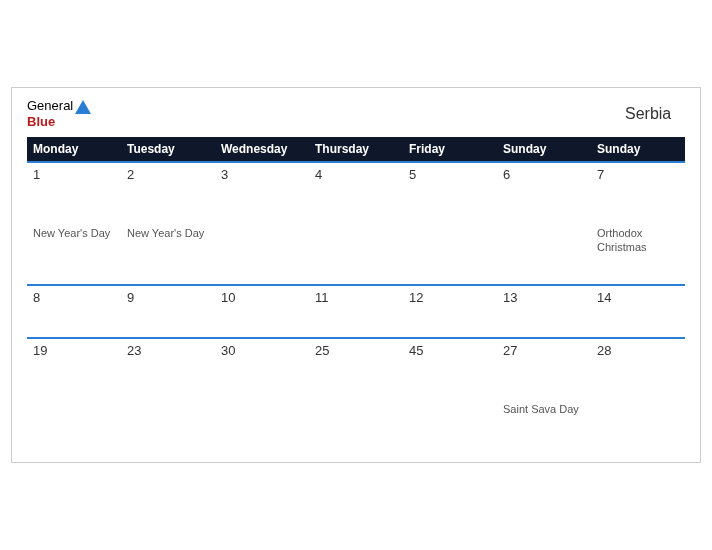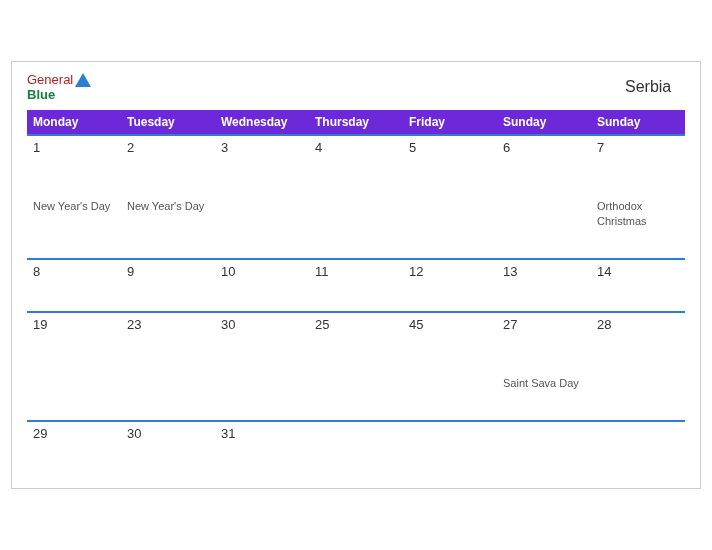--- a/index.html
+++ b/index.html
@@ -25,25 +25,25 @@
       margin-bottom: 8px;
     }
     .logo {
       display: flex;
       align-items: center;
       font-size: 13px;
       color: #333;
     }
     .logo-general {
       font-size: 13px;
+      color: #000000;
+      font-weight: normal;
+    }
+    .logo-blue {
       color: #b91c1c;
-      font-weight: normal;
-    }
-    .logo-blue {
-      color: #15803d;
       font-weight: bold;
       font-size: 13px;
     }
     .logo-triangle {
       width: 0;
       height: 0;
       border-left: 8px solid transparent;
       border-right: 8px solid transparent;
       border-bottom: 14px solid #2a7fd4;
       display: inline-block;
@@ -61,21 +61,21 @@
       font-size: 16px;
       color: #333;
       min-width: 60px;
       text-align: left;
     }
     .calendar-table {
       width: 100%;
       border-collapse: collapse;
     }
     .calendar-table thead tr th {
-      background: #6d28d9;
+      background: #0f172a;
       color: #fff;
       font-size: 12px;
       font-weight: bold;
       padding: 5px 6px;
       text-align: left;
       border: none;
     }
     .calendar-table tbody tr {
       border-top: 2px solid #2a7fd4;
     }
@@ -195,30 +195,15 @@
             <span class="day-number">45</span>
           </td>
           <td>
             <span class="day-number">27</span>
             <span class="holiday-name">Saint Sava Day</span>
           </td>
           <td>
             <span class="day-number">28</span>
           </td>
         </tr>
-        <tr>
-          <td>
-            <span class="day-number">29</span>
-          </td>
-          <td>
-            <span class="day-number">30</span>
-          </td>
-          <td>
-            <span class="day-number">31</span>
-          </td>
-          <td></td>
-          <td></td>
-          <td></td>
-          <td></td>
-        </tr>
       </tbody>
   </table>
 </div>
 
 </body></html>

